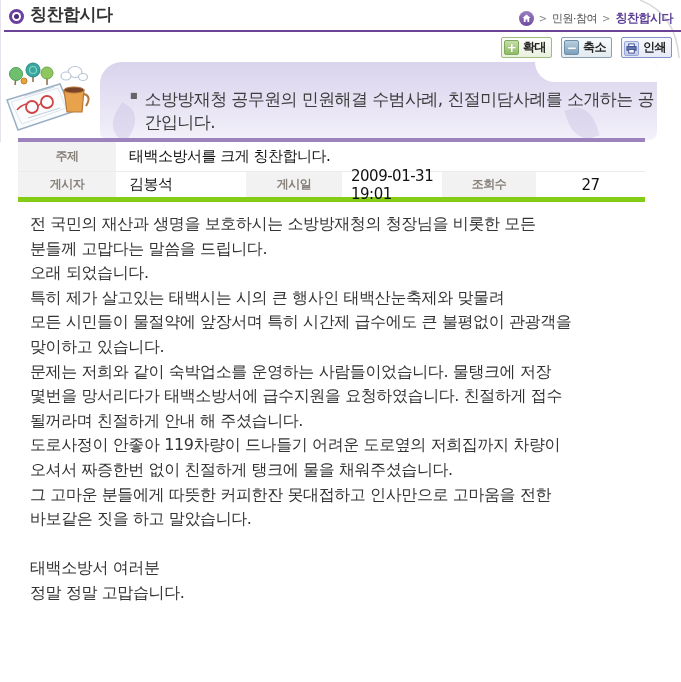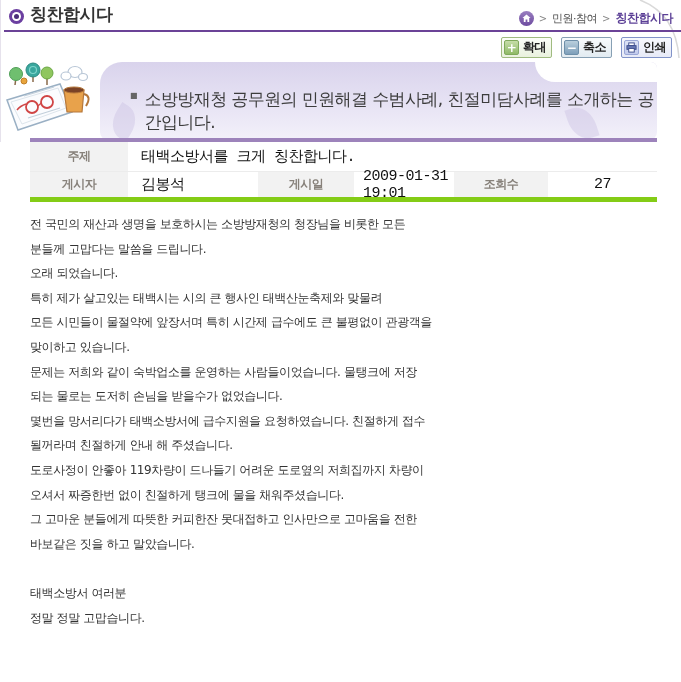--- a/index.html
+++ b/index.html
@@ -27,21 +27,21 @@
   .crumb.current { font-size:12px; font-weight:bold; color:#5b3f96; }
   .header-rule { position:absolute; left:4px; top:30px; width:677px; height:2px; background:#6b4397; }
 
   
   .toolbar { position:absolute; top:37px; right:9px; display:flex; gap:9px; }
   .btn { display:inline-flex; align-items:center; gap:4px; height:21px; padding:1px 5px 1px 2px;
     font-size:12px; font-weight:bold; color:#222; border-radius:2px; cursor:pointer;
     font-family:inherit; letter-spacing:-0.5px; }
   .btn-enlarge { border:1px solid #a0bb80; background:linear-gradient(#fcfef9,#e9f1de); }
   .btn-shrink  { border:1px solid #87a0b4; background:linear-gradient(#f8fbfd,#e2ebf1); }
-  .btn-print   { border:1px solid #8193c9; background:linear-gradient(#f7f8fd,#e7eaf7); }
+  .btn-print   { border:1px solid #8193c9; background:linear-gradient(#f7f8fd,#e7eaf7);align-items:flex-end; }
   .btn-ic { width:15px; height:15px; display:flex; align-items:center; justify-content:center;
     font-size:12px; font-weight:bold; color:#fff; border-radius:2px; line-height:1; }
   .ic-plus  { background:linear-gradient(#c6dda8,#8fba67); border:1px solid #7fa95b; }
   .ic-minus { background:linear-gradient(#b9cfdd,#7e9fba); border:1px solid #6e8fa9; }
   .ic-print { background:linear-gradient(#dde3f6,#c2cbec); border:1px solid #9aa7d6; }
 
   
   .intro-panel { position:absolute; left:100px; top:62px; width:557px; height:78px;
     background:linear-gradient(180deg,#d9d3ec 0%,#e7e3f4 55%,#f3f1fa 100%);
     border-radius:22px 6px 8px 8px; overflow:hidden; }
@@ -50,36 +50,36 @@
   .intro-panel .leaf { position:absolute; background:#c9bfe2; opacity:.4; border-radius:0 70% 0 70%; }
   .leaf.l1 { left:12px; bottom:2px; width:24px; height:32px; transform:rotate(32deg); }
   .leaf.l2 { right:62px; bottom:0px; width:26px; height:34px; transform:rotate(-18deg); }
   .intro-text-row { position:absolute; left:30px; top:26px; display:flex; align-items:flex-start; gap:7px; }
   .intro-bullet { font-size:8px; color:#666; line-height:15px; }
   .intro-text { font-size:17px; color:#3c3c3c; letter-spacing:-0.6px; }
 
   .intro-illustration { position:absolute; left:2px; top:60px; }
 
   
-  .post-table { position:absolute; left:30px; top:138px; width:627px;font-family:Liberation Mono, monospace; }
+  .post-table { position:absolute; left:18px; top:138px; width:627px; }
   .table-topbar { height:4px; background:#9d83bb; }
   .trow { display:flex; align-items:stretch; height:30px; background:#fff; }
   .trow.r1 { border-bottom:1px solid #ececec; }
   .trow.r2 { border-bottom:5px solid #84cc16; }
   .tlabel { background:#f2f2f2; display:flex; align-items:center; justify-content:center;
     font-size:12px; font-weight:bold; color:#87817a; letter-spacing:-0.5px; }
   .tvalue { display:flex; align-items:center; font-size:15px; color:#111; letter-spacing:-0.5px; }
   .w-lab1 { width:98px; }  .w-val1 { width:130px; padding-left:13px; }
   .w-lab2 { width:96px; }  .w-val2 { width:100px; padding-left:9px; }
   .w-lab3 { width:94px; }  .w-val3 { flex:1; justify-content:center; padding-left:0; }
   .w-subj { flex:1; padding-left:13px; }
 
   
   .post-body { position:absolute; left:30px; top:212px; width:651px; }
-  .post-body .body-line { font-size:12px; color:#333; line-height:24.6px; white-space:nowrap; letter-spacing:-0.4px; }
+  .post-body .body-line { font-size:16px; color:#333; line-height:24.6px; white-space:nowrap; letter-spacing:-0.4px; }
 </style>
 </head>
 <body>
 
 <div class="page">
 
   <div class="left-edge-line"></div>
   <svg class="corner-arc" viewBox="0 0 70 70">
     <path d="M29 0 C 55 10 66 30 68 58" stroke="#d9d9d9" stroke-width="1.5" fill="none"></path>
   </svg>
@@ -178,21 +178,20 @@
   </div>
 
   <div class="post-body">
       <div class="body-line">전 국민의 재산과 생명을 보호하시는 소방방재청의 청장님을 비롯한 모든</div>
       <div class="body-line">분들께 고맙다는 말씀을 드립니다.</div>
       <div class="body-line">오래 되었습니다.</div>
       <div class="body-line">특히 제가 살고있는 태백시는 시의 큰 행사인 태백산눈축제와 맞물려</div>
       <div class="body-line">모든 시민들이 물절약에 앞장서며 특히 시간제 급수에도 큰 불평없이 관광객을</div>
       <div class="body-line">맞이하고 있습니다.</div>
       <div class="body-line">문제는 저희와 같이 숙박업소를 운영하는 사람들이었습니다. 물탱크에 저장</div>
-      <div class="body-line">되는 물로는 도저히 손님을 받을수가 없었습니다.</div>
       <div class="body-line">몇번을 망서리다가 태백소방서에 급수지원을 요청하였습니다. 친절하게 접수</div>
       <div class="body-line">될꺼라며 친절하게 안내 해 주셨습니다.</div>
       <div class="body-line">도로사정이 안좋아 119차량이 드나들기 어려운 도로옆의 저희집까지 차량이</div>
       <div class="body-line">오셔서 짜증한번 없이 친절하게 탱크에 물을 채워주셨습니다.</div>
       <div class="body-line">그 고마운 분들에게 따뜻한 커피한잔 못대접하고 인사만으로 고마움을 전한</div>
       <div class="body-line">바보같은 짓을 하고 말았습니다.</div>
       <div class="body-line">&nbsp;</div>
       <div class="body-line">태백소방서 여러분</div>
       <div class="body-line">정말 정말 고맙습니다.</div>
     </div>

